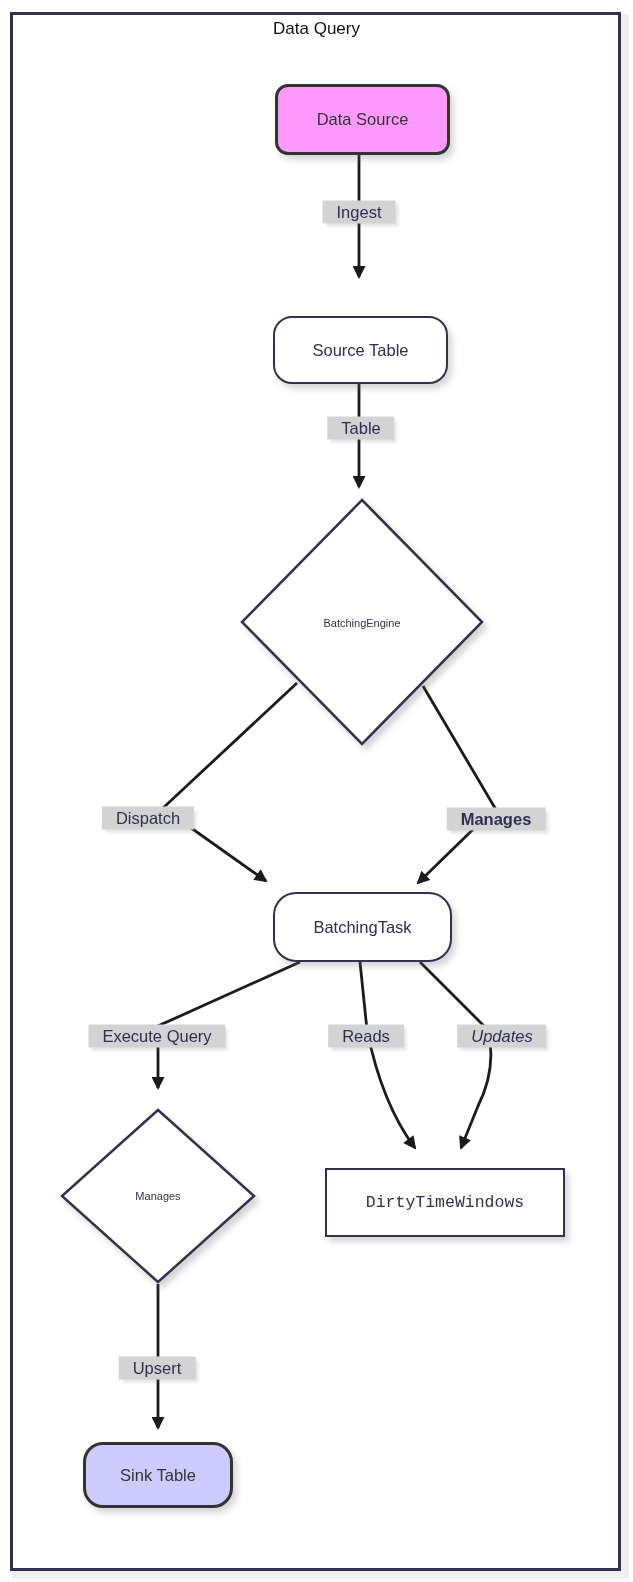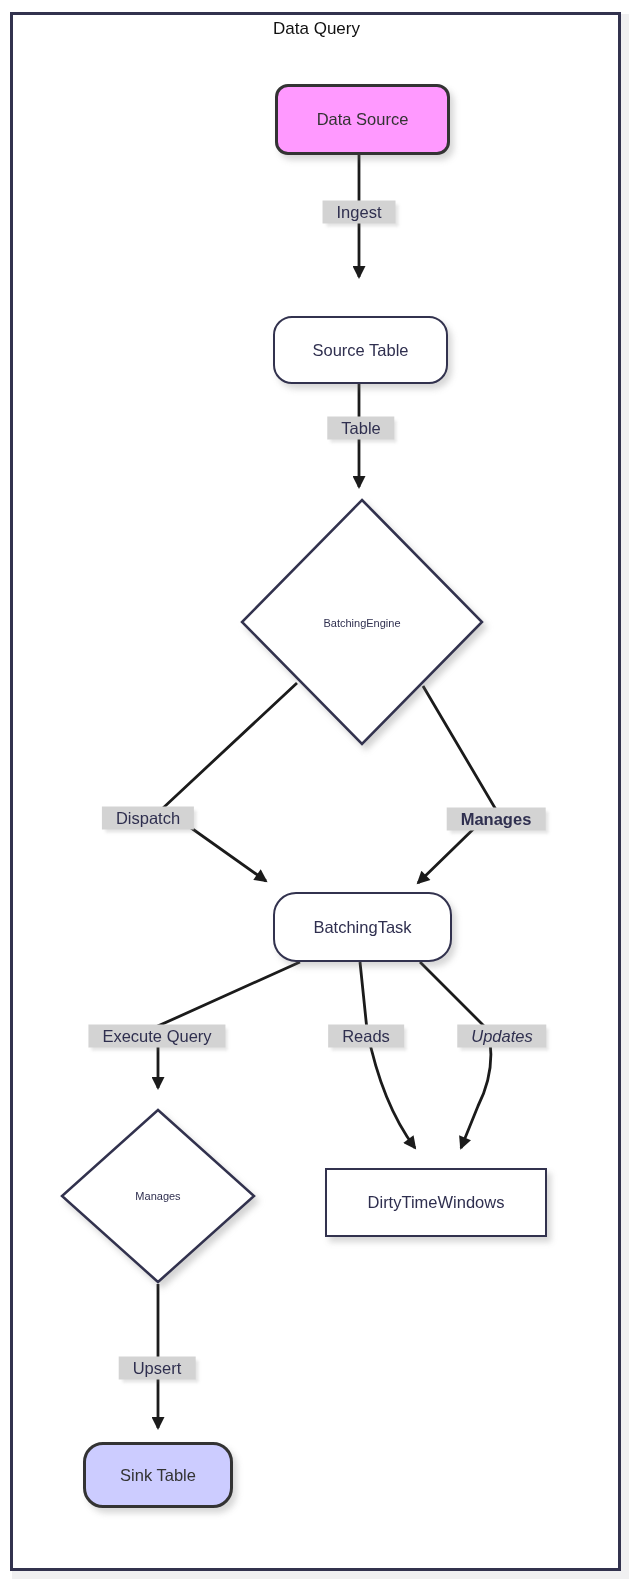--- a/index.html
+++ b/index.html
@@ -91,21 +91,21 @@
   </div>
 
   <div class="diamond-label" style="left:362px;top:623px;">BatchingEngine</div>
 
   <div class="node" style="left:273px;top:892px;width:179px;height:70px;border-radius:23px;">
     <span>BatchingTask</span>
   </div>
 
   <div class="diamond-label" style="left:158px;top:1196px;">Manages</div>
 
-  <div class="node" style="left:325px;top:1168px;width:222px;height:69px;">
+  <div class="node" style="left:325px;top:1168px;width:240px;height:69px;font-family:Liberation Mono, monospace;">
     <span>DirtyTimeWindows</span>
   </div>
 
   <div class="node styled-lavender" style="left:83px;top:1442px;width:150px;height:66px;">
     <span>Sink Table</span>
   </div>
 
   <div class="edge-label" style="left:359px;top:212px;">Ingest</div>
   <div class="edge-label" style="left:361px;top:428px;">Table</div>
   <div class="edge-label" style="left:148px;top:818px;">Dispatch</div>

